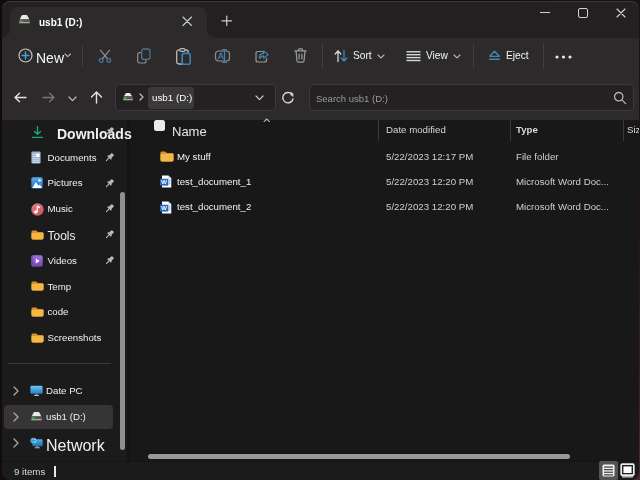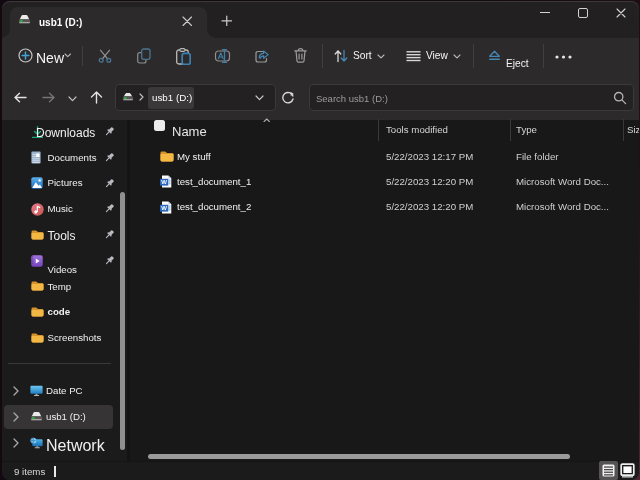--- a/index.html
+++ b/index.html
@@ -120,21 +120,21 @@
           <path d="M1 1 L4.0 3.96 L7 1" fill="none" stroke="#b8b8b8" stroke-width="1.1" stroke-linecap="round" stroke-linejoin="round"></path>
         </svg>
       </div>
 <div class="abs" style="left:473px;top:44px;width:1px;height:24px;background:#413f40;"></div>
 <div class="abs" style="left:488px;top:50px;">
         <svg width="13" height="11" viewBox="0 0 13 11" style="">
           <path d="M6.5 1.2 L11.3 6.3 H1.7 Z" fill="none" stroke="#4586b2" stroke-width="1.3" stroke-linejoin="round"></path>
 <path d="M1.7 9.3 H11.3" stroke="#4586b2" stroke-width="1.4" stroke-linecap="round"></path>
         </svg>
       </div>
-<div class="abs" style="left:506px;top:51px;font-size:10.2px;color:#f5f5f5;font-weight:normal;line-height:1;white-space:nowrap;letter-spacing:0px;margin-top:8px;">Eject</div>
+<div class="abs" style="left:506px;top:51px;font-size:10.2px;color:#f5f5f5;font-weight:normal;line-height:1;white-space:nowrap;letter-spacing:0px;">Eject</div>
 <div class="abs" style="left:543px;top:44px;width:1px;height:24px;background:#413f40;"></div>
 <div class="abs" style="left:555px;top:54.5px;">
         <svg width="17" height="4" viewBox="0 0 17 4" style="">
           <circle cx="2" cy="2" r="1.6" fill="#e6e6e6"></circle>
           <circle cx="8.5" cy="2" r="1.6" fill="#e6e6e6"></circle>
           <circle cx="15" cy="2" r="1.6" fill="#e6e6e6"></circle>
         </svg>
       </div>
 <div class="abs" style="left:13px;top:91px;">
         <svg width="15" height="13" viewBox="0 0 15 13" style="">
@@ -193,21 +193,21 @@
       </div>
 <div class="abs" style="left:0;top:120px;width:127px;height:341px;background:#1c1b1c;"></div>
 <div class="abs" style="left:130px;top:120px;width:510px;height:341px;background:#191819;"></div>
 <div class="abs" style="left:127px;top:120px;width:3px;height:341px;background:#151415;"></div>
 <div class="abs" style="left:31px;top:125.5px;">
         <svg width="13" height="13" viewBox="0 0 13 13" style="">
           <path d="M6.5 0.8 V8.2 M6.5 8.2 L3.5 5.4 M6.5 8.2 L9.5 5.4" fill="none" stroke="#1fa77c" stroke-width="1.4" stroke-linecap="round" stroke-linejoin="round"></path>
 <path d="M1.6 11.4 H11.4" stroke="#1fa77c" stroke-width="1.4" stroke-linecap="round"></path>
         </svg>
       </div>
-<div class="abs" style="left:36px;top:126.7px;font-size:12px;color:#f0f0f0;font-weight:normal;line-height:1;white-space:nowrap;letter-spacing:0px;">Downloads</div>
+<div class="abs" style="left:57px;top:126.7px;font-size:14px;color:#f0f0f0;font-weight:bold;line-height:1;white-space:nowrap;letter-spacing:0px;">Downloads</div>
 <div class="abs" style="left:104px;top:126.0px;">
         <svg width="11" height="11" viewBox="0 0 11 11" style="">
           <g transform="rotate(45 5.5 5.5)" fill="#b8bcc0">
 <rect x="3.8" y="0.6" width="3.4" height="4.6" rx="0.9"></rect>
 <rect x="2.8" y="4.6" width="5.4" height="1.6" rx="0.8"></rect>
 <rect x="4.95" y="6.2" width="1.1" height="4.2" rx="0.55"></rect>
           </g>
         </svg>
       </div>
 <div class="abs" style="left:31px;top:151.3px;">
@@ -302,21 +302,21 @@
             </linearGradient>
           </defs>
 <rect x="0.3" y="0.3" width="11.4" height="11.4" rx="2" fill="url(#vg)"></rect>
 <rect x="1.1" y="1.2" width="1" height="1" fill="#4a2a80" opacity="0.8"></rect>
           <rect x="1.1" y="3.4" width="1" height="1" fill="#4a2a80" opacity="0.8"></rect>
 <rect x="1.1" y="5.6" width="1" height="1" fill="#4a2a80" opacity="0.8"></rect>
           <rect x="1.1" y="7.8" width="1" height="1" fill="#4a2a80" opacity="0.8"></rect>
 <path d="M4.8 3.5 L8.7 6 L4.8 8.5 Z" fill="#fff"></path>
         </svg>
       </div>
-<div class="abs" style="left:47.5px;top:255.7px;font-size:9.7px;color:#f0f0f0;font-weight:normal;line-height:1;white-space:nowrap;letter-spacing:0px;margin-top:9px;">Videos</div>
+<div class="abs" style="left:47.5px;top:255.7px;font-size:9.7px;color:#f0f0f0;font-weight:normal;line-height:1;white-space:nowrap;letter-spacing:0px;">Videos</div>
 <div class="abs" style="left:104px;top:255.0px;">
         <svg width="11" height="11" viewBox="0 0 11 11" style="">
           <g transform="rotate(45 5.5 5.5)" fill="#b8bcc0">
 <rect x="3.8" y="0.6" width="3.4" height="4.6" rx="0.9"></rect>
 <rect x="2.8" y="4.6" width="5.4" height="1.6" rx="0.8"></rect>
 <rect x="4.95" y="6.2" width="1.1" height="4.2" rx="0.55"></rect>
           </g>
         </svg>
       </div>
 <div class="abs" style="left:31px;top:280.3px;">
@@ -325,21 +325,21 @@
 <path d="M0.5 4.6 Q0.5 4.1 1.2 4.1 H11.8 Q12.5 4.1 12.5 4.6 V9.1 Q12.5 10.5 11.1 10.5 H1.9 Q0.5 10.5 0.5 9.1 Z" fill="#f3b844"></path>
         </svg>
       </div>
 <div class="abs" style="left:47.5px;top:281.5px;font-size:9.7px;color:#f0f0f0;font-weight:normal;line-height:1;white-space:nowrap;letter-spacing:0px;">Temp</div>
 <div class="abs" style="left:31px;top:306.1px;">
         <svg width="13" height="11" viewBox="0 0 13 11" style="">
           <path d="M0.5 2.8 Q0.5 1.4 1.9 1.4 H4.8 Q5.6 1.4 6 2 L6.8 3.1 H11.1 Q12.5 3.1 12.5 4.5 V9.1 Q12.5 10.5 11.1 10.5 H1.9 Q0.5 10.5 0.5 9.1 Z" fill="#d4932c"></path>
 <path d="M0.5 4.6 Q0.5 4.1 1.2 4.1 H11.8 Q12.5 4.1 12.5 4.6 V9.1 Q12.5 10.5 11.1 10.5 H1.9 Q0.5 10.5 0.5 9.1 Z" fill="#f3b844"></path>
         </svg>
       </div>
-<div class="abs" style="left:47.5px;top:307.3px;font-size:9.7px;color:#f0f0f0;font-weight:bold;line-height:1;white-space:nowrap;letter-spacing:0px;text-align:right;">code</div>
+<div class="abs" style="left:47.5px;top:307.3px;font-size:9.7px;color:#f0f0f0;font-weight:normal;line-height:1;white-space:nowrap;letter-spacing:0px;text-align:right;">code</div>
 <div class="abs" style="left:31px;top:331.9px;">
         <svg width="13" height="11" viewBox="0 0 13 11" style="">
           <path d="M0.5 2.8 Q0.5 1.4 1.9 1.4 H4.8 Q5.6 1.4 6 2 L6.8 3.1 H11.1 Q12.5 3.1 12.5 4.5 V9.1 Q12.5 10.5 11.1 10.5 H1.9 Q0.5 10.5 0.5 9.1 Z" fill="#d4932c"></path>
 <path d="M0.5 4.6 Q0.5 4.1 1.2 4.1 H11.8 Q12.5 4.1 12.5 4.6 V9.1 Q12.5 10.5 11.1 10.5 H1.9 Q0.5 10.5 0.5 9.1 Z" fill="#f3b844"></path>
         </svg>
       </div>
 <div class="abs" style="left:47.5px;top:333.09999999999997px;font-size:9.7px;color:#f0f0f0;font-weight:normal;line-height:1;white-space:nowrap;letter-spacing:0px;">Screenshots</div>
 <div class="abs" style="left:8px;top:363px;width:103px;height:1px;background:#3a3839;"></div>
 <div class="abs" style="left:4px;top:405px;width:109px;height:24px;background:#363435;border-radius:4px;"></div>
 <div class="abs" style="left:13px;top:386px;">
@@ -402,22 +402,22 @@
       </div>
 <div class="abs" style="left:172px;top:125px;font-size:13px;color:#e8e8e8;font-weight:normal;line-height:1;white-space:nowrap;letter-spacing:0px;">Name</div>
 <div class="abs" style="left:263px;top:117.5px;">
         <svg width="7.5" height="4.65" viewBox="0 0 7.5 4.65" style="">
           <path d="M1 3.6500000000000004 L3.75 1 L6.5 3.6500000000000004" fill="none" stroke="#b0b0b0" stroke-width="1.1" stroke-linecap="round" stroke-linejoin="round"></path>
         </svg>
       </div>
 <div class="abs" style="left:378px;top:119px;width:1px;height:22px;background:#3a393a;"></div>
 <div class="abs" style="left:509.5px;top:119px;width:1px;height:22px;background:#3a393a;"></div>
 <div class="abs" style="left:622.5px;top:119px;width:1px;height:22px;background:#3a393a;"></div>
-<div class="abs" style="left:386px;top:125px;font-size:9.7px;color:#d6d6d6;font-weight:normal;line-height:1;white-space:nowrap;letter-spacing:0px;">Tools modified</div>
-<div class="abs" style="left:516px;top:125px;font-size:9.7px;color:#d6d6d6;font-weight:normal;line-height:1;white-space:nowrap;letter-spacing:0px;">Type</div>
+<div class="abs" style="left:386px;top:125px;font-size:9.7px;color:#d6d6d6;font-weight:normal;line-height:1;white-space:nowrap;letter-spacing:0px;">Date modified</div>
+<div class="abs" style="left:516px;top:125px;font-size:9.7px;color:#d6d6d6;font-weight:bold;line-height:1;white-space:nowrap;letter-spacing:0px;">Type</div>
 <div class="abs" style="left:627px;top:125px;font-size:9.7px;color:#d6d6d6;font-weight:normal;line-height:1;white-space:nowrap;letter-spacing:0px;">Size</div>
 <div class="abs" style="left:159.5px;top:149.8px;">
         <svg width="14" height="12" viewBox="0 0 14 12" style="">
           <path d="M0.5 2.8 Q0.5 1.4 1.9 1.4 H4.8 Q5.6 1.4 6 2 L6.8 3.1 H12.1 Q13.5 3.1 13.5 4.5 V10.1 Q13.5 11.5 12.1 11.5 H1.9 Q0.5 11.5 0.5 10.1 Z" fill="#d4932c"></path>
 <path d="M0.5 4.6 Q0.5 4.1 1.2 4.1 H12.8 Q13.5 4.1 13.5 4.6 V10.1 Q13.5 11.5 12.1 11.5 H1.9 Q0.5 11.5 0.5 10.1 Z" fill="#f3b844"></path>
         </svg>
       </div>
 <div class="abs" style="left:177px;top:151.5px;font-size:9.7px;color:#f2f2f2;font-weight:normal;line-height:1;white-space:nowrap;letter-spacing:0px;">My stuff</div>
 <div class="abs" style="left:386px;top:151.5px;font-size:9.7px;color:#d0d0d0;font-weight:normal;line-height:1;white-space:nowrap;letter-spacing:0px;text-align:right;">5/22/2023 12:17 PM</div>
 <div class="abs" style="left:516px;top:151.5px;font-size:9.7px;color:#d0d0d0;font-weight:normal;line-height:1;white-space:nowrap;letter-spacing:0px;">File folder</div>

